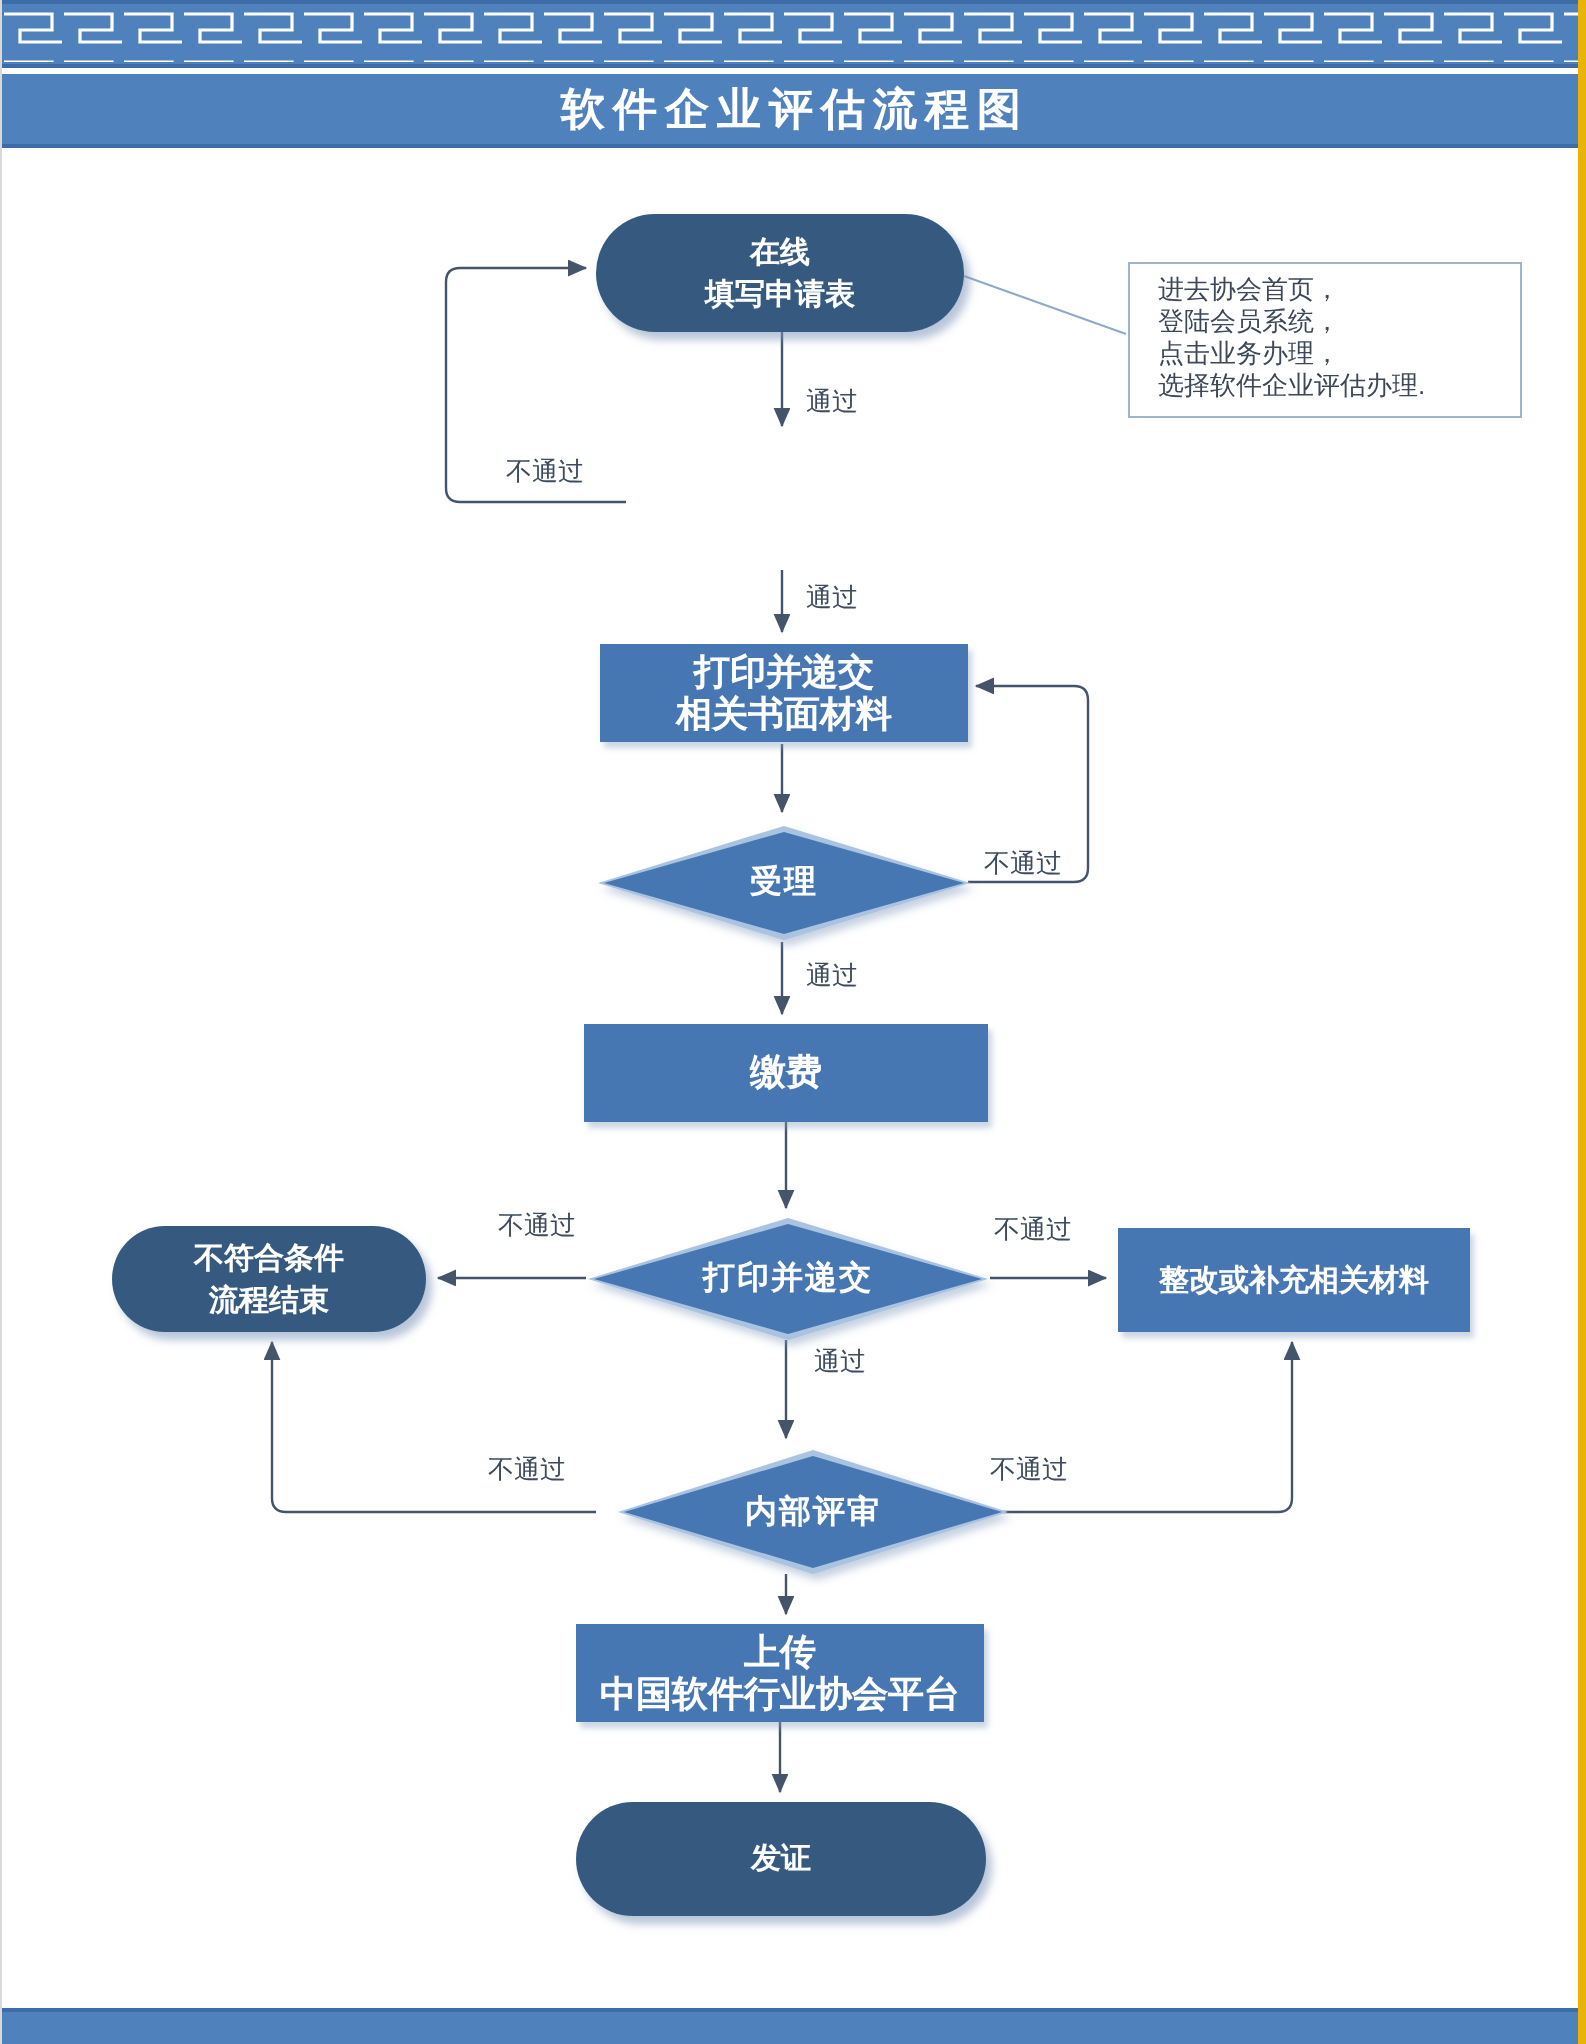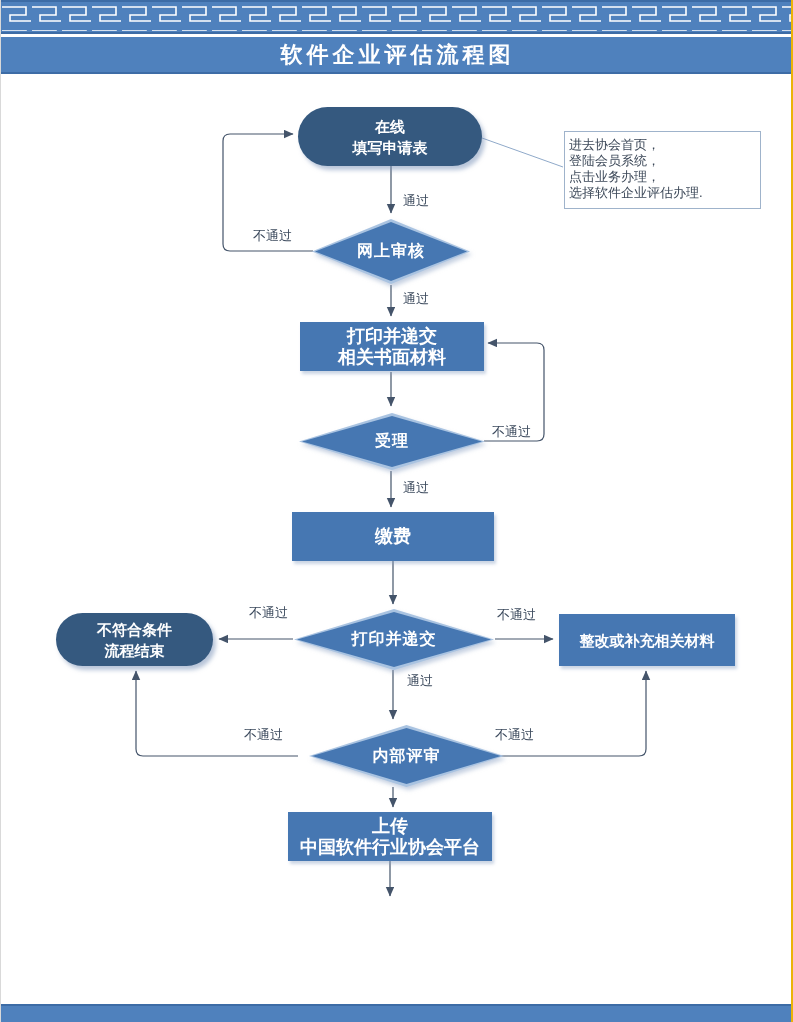--- a/index.html
+++ b/index.html
@@ -1,18 +1,18 @@
 <!DOCTYPE html>
 <html><head>
 <meta charset="utf-8">
 <style>
   html,body{margin:0;padding:0;background:#ffffff;}
   .page{
     position:relative;width:793px;height:1022px;overflow:hidden;
-    background:#ffffff;border-left:1px solid #d9d9d9;border-right:2px solid #eab308;
+    background:#ffffff;border-left:1px solid #d9d9d9;border-right:4px solid #eab308;
     box-sizing:border-box;
     font-family:"Liberation Sans", sans-serif;
   }
   
   .border-strip{
     position:absolute;left:0;top:0;width:793px;height:34px;
     background:#4F81BD;border-top:2px solid #3D6CA6;border-bottom:2px solid #3D6CA6;
     box-sizing:border-box;
   }
   .title-bar{
@@ -56,21 +56,21 @@
     position:absolute;inset:0;display:flex;align-items:center;justify-content:center;
     color:#fff;font-weight:bold;font-size:16px;letter-spacing:1px;
   }
   
   .edge-label{
     position:absolute;font-size:13px;color:#3D4B5E;white-space:nowrap;
   }
   .note-box{
     position:absolute;left:563px;top:131px;width:197px;height:78px;
     background:#ffffff;border:1px solid #9FB3CB;box-sizing:border-box;
-    padding:5px 4px;font-size:13px;line-height:16px;color:#3C4858;white-space:pre-line;
+    padding:5px 14px;font-size:13px;line-height:16px;color:#3C4858;white-space:pre-line;
   }
 </style>
 </head>
 <body>
 
 <div class="page">
 
   <div class="border-strip">
     <svg width="793" height="30">
       <defs>
@@ -108,25 +108,20 @@
       <path d="M494 756 H638 Q645 756 645 749 V671" marker-end="url(#arr)"></path>
       <path d="M392 787 V807" marker-end="url(#arr)"></path>
       <path d="M389 861 V896" marker-end="url(#arr)"></path>
     </g>
     <path d="M481 138 L562 167" fill="none" stroke="#8FA9C9" stroke-width="1"></path>
   </svg>
 
   <div class="node stadium" style="left:297px;top:107px;width:184px;height:59px;">在线
 填写申请表</div>
 
-  <div class="diamond" style="left:311px;top:219px;width:158px;height:65px;">
-    <div class="dm-outer"></div>
-    <div class="dm-inner"></div>
-    <div class="dm-label">网上审核</div>
-  </div>
 
   <div class="node rectnode" style="left:299px;top:322px;width:184px;height:49px;">打印并递交
 相关书面材料</div>
 
   <div class="diamond" style="left:298px;top:413px;width:186px;height:57px;">
     <div class="dm-outer"></div>
     <div class="dm-inner"></div>
     <div class="dm-label">受理</div>
   </div>
 
@@ -145,20 +140,21 @@
 
   <div class="diamond" style="left:308px;top:725px;width:195px;height:62px;">
     <div class="dm-outer"></div>
     <div class="dm-inner"></div>
     <div class="dm-label">内部评审</div>
   </div>
 
   <div class="node rectnode" style="left:287px;top:812px;width:204px;height:49px;">上传
 中国软件行业协会平台</div>
 
+  <div class="node stadium" style="left:287px;top:901px;width:205px;height:57px;">发证</div>
 
   <div class="note-box">进去协会首页，
 登陆会员系统，
 点击业务办理，
 选择软件企业评估办理.</div>
 
   <div class="edge-label" style="left:402px;top:192px;">通过</div>
   <div class="edge-label" style="left:252px;top:227px;">不通过</div>
   <div class="edge-label" style="left:402px;top:290px;">通过</div>
   <div class="edge-label" style="left:491px;top:423px;">不通过</div>

